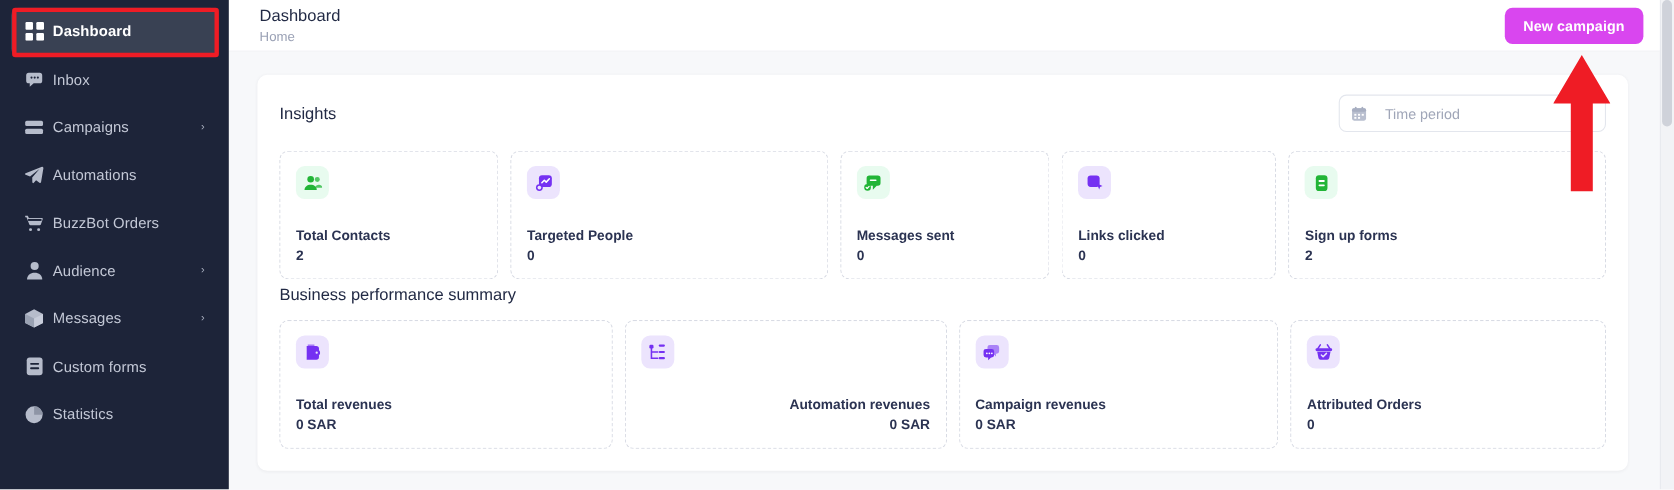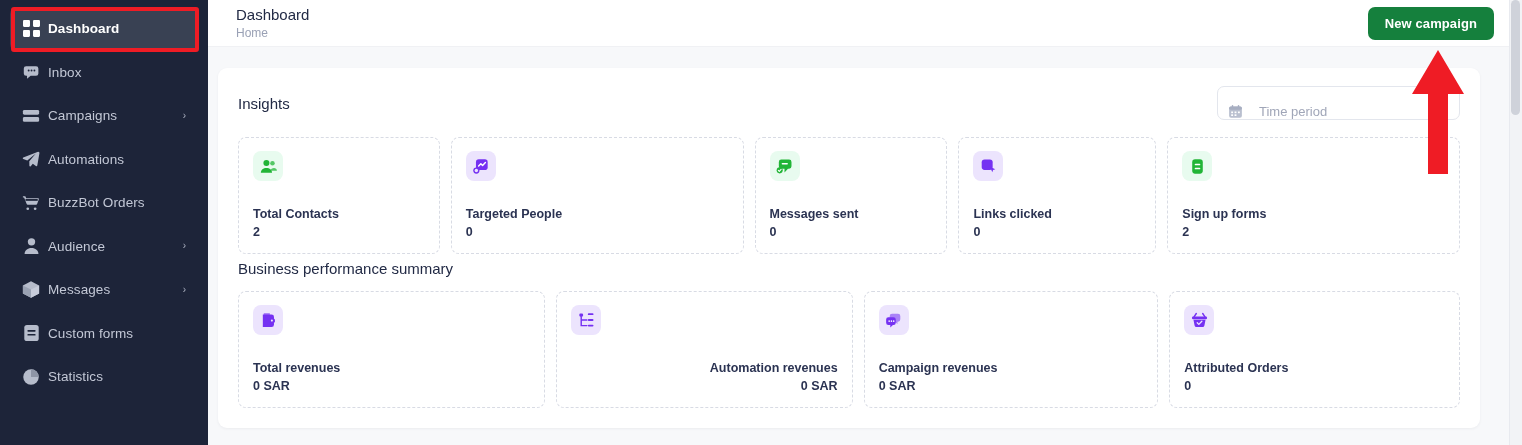--- a/index.html
+++ b/index.html
@@ -60,32 +60,32 @@
     background: #ffffff;
     display: flex;
     align-items: center;
     justify-content: space-between;
     padding: 0 28px 0 28px;
     border-bottom: 1px solid #f0f1f4;
   }
   .page-title { font-size: 15px; color: #222a45; font-weight: 500; line-height: 1.15; }
   .breadcrumb { font-size: 12px; color: #9aa1b5; margin-top: 3px; }
   .btn-primary {
-    background: #15803d;
+    background: #d946ef;
     color: #ffffff;
     font-size: 13px;
     font-weight: 700;
     border: none;
     border-radius: 7px;
     padding: 9px 17px;
     cursor: pointer;
     letter-spacing: .1px;
   }
 
-  .content { padding: 21px 42px 0 10px; }
+  .content { padding: 21px 42px 0 26px; }
 
   .card {
     background: #ffffff;
     border-radius: 9px;
     box-shadow: 0 1px 3px rgba(30,35,60,.055);
     padding: 18px 20px 20px 20px;
     margin-bottom: 30px;
   }
 
   .card-head {
@@ -100,21 +100,21 @@
     font-weight: 500;
   }
   .section-title.sub { margin: 6px 0 14px 0; }
 
   .timeperiod {
     width: 243px;
     height: 34px;
     border: 1px solid #e3e6ed;
     border-radius: 7px;
     display: flex;
-    align-items: flex-end;
+    align-items: center;
     padding: 0 10px;
     background: #fff;
     cursor: pointer;
   }
   .timeperiod .cal { margin-right: 16px; display: flex; }
   .timeperiod .ph { font-size: 13px; color: #a0a6b8; }
 
   .stat-row { display: flex; gap: 11px; }
   .stat {
     border: 1px dashed #d8dbe4;

